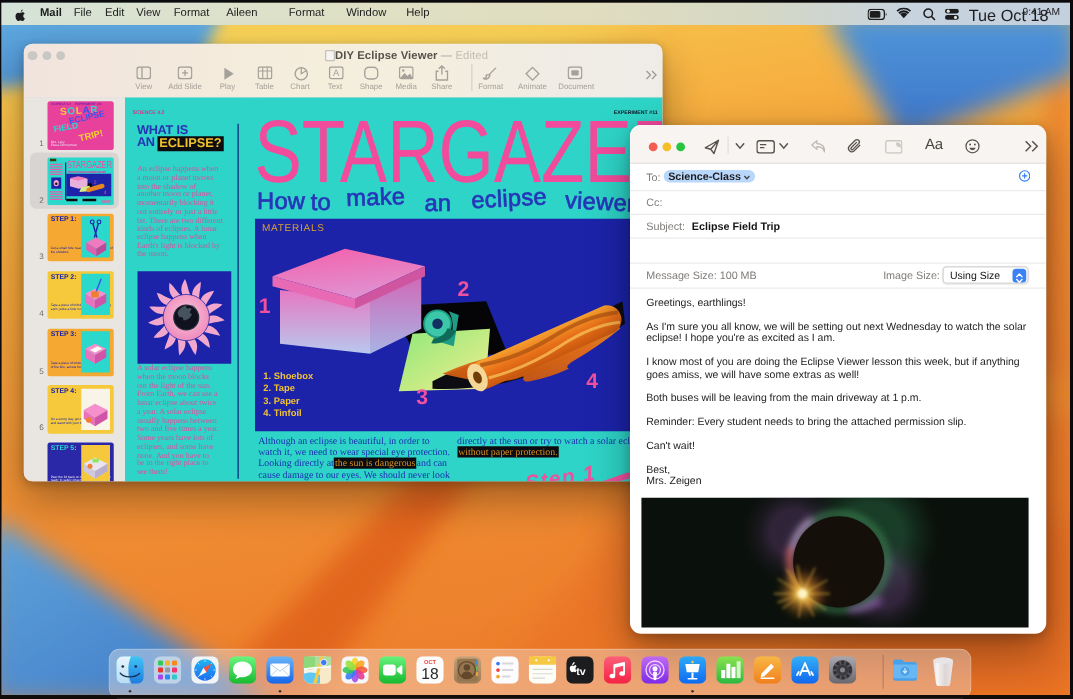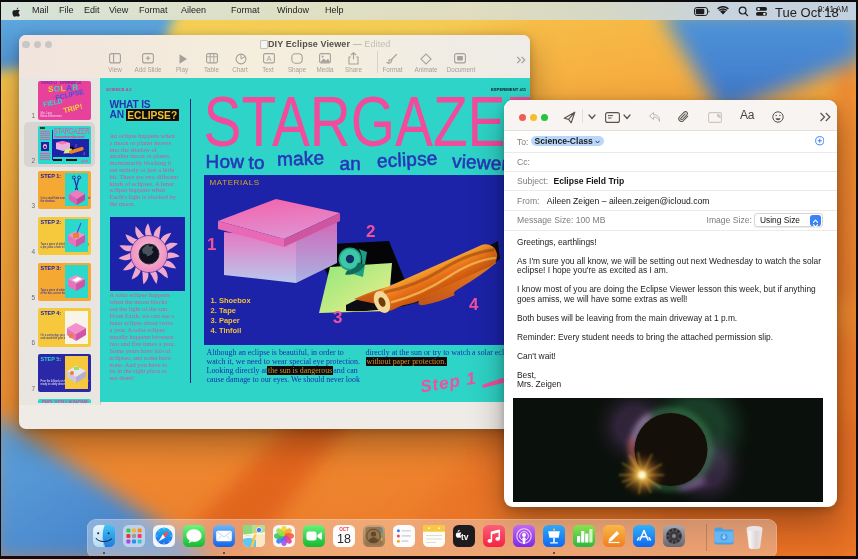--- a/index.html
+++ b/index.html
@@ -3,21 +3,21 @@
 html,body{margin:0;padding:0;width:858px;height:559px;overflow:hidden;background:#0a0a0c;
 font-family:"Liberation Sans",sans-serif;}
 #screen{position:absolute;left:0;top:0;width:858px;height:559px;overflow:hidden;}
 .abs{position:absolute;}
 
 #menubar{position:absolute;left:1px;top:2px;width:855px;height:18px;
 background:linear-gradient(90deg,#d5e2d8 0%,#dce2cf 15%,#dfe0c4 35%,#e0ddc0 55%,#d6d8c4 70%,#c7d3de 85%,#c3d0dd 100%);
 color:#1d1d1f;font-size:9px;}
 #menubar span{position:absolute;top:3px;white-space:nowrap;}
 
-#keynote{position:absolute;left:19px;top:35px;width:511px;height:394px;border-radius:7px;
+#keynote{position:absolute;left:19px;top:35px;width:511px;height:350px;border-radius:7px;
 background:#efece8;box-shadow:0 14px 32px rgba(0,0,0,.33),0 2px 8px rgba(0,0,0,.2);overflow:hidden;}
 #mail{position:absolute;left:504px;top:100px;width:333px;height:407px;border-radius:9px;
 background:#ffffff;box-shadow:0 14px 34px rgba(0,0,0,.34),0 2px 9px rgba(0,0,0,.2);overflow:hidden;}
 
 #dock{position:absolute;left:87px;top:519px;width:690px;height:40px;border-radius:9px;
 background:rgba(244,240,238,0.38);box-shadow:inset 0 0 0 0.5px rgba(255,255,255,0.35);}
 </style></head><body>
 <div id="screen">
 
 <svg class="abs" style="left:1px;top:2px" width="855" height="554" viewBox="0 0 855 554">
@@ -62,21 +62,21 @@
 
  <polygon points="658,8 862,8 862,57 720,112" fill="url(#blueTR)" filter="url(#b10)"></polygon>
 
  <polygon points="-10,420 0,416 215,560 -10,560" fill="url(#blueBL)" filter="url(#b10)"></polygon>
 </svg>
 
 <div id="menubar">
  <svg class="abs" style="left:11px;top:4.5px" width="8" height="10" viewBox="0 0 8 10">
         <path d="M4.6 2.4 c0.1 -0.8 0.8 -1.6 1.6 -1.8 c0.1 0.9 -0.7 1.8 -1.6 1.8 Z M4.1 3.1 c0.6 0 1.1 -0.4 1.9 -0.4 c0.7 0 1.4 0.4 1.8 1 c-0.8 0.5 -1.2 1.1 -1.2 2 c0 0.9 0.5 1.6 1.3 2 c-0.3 0.9 -1 2 -1.9 2 c-0.6 0 -0.9 -0.4 -1.7 -0.4 c-0.8 0 -1.1 0.4 -1.7 0.4 c-1 0 -2.2 -2 -2.2 -3.8 c0 -1.8 1.1 -2.8 2.3 -2.8 c0.6 0 1.1 0.4 1.4 0.4 Z" fill="#1d1d1f"></path>
       </svg>
- <span style="left:31px;font-weight:normal">Mail</span>
+ <span style="left:31px;font-weight:bold">Mail</span>
  <span style="left:58px">File</span>
  <span style="left:83px">Edit</span>
  <span style="left:108px">View</span>
  <span style="left:138px">Format</span>
  <span style="left:180px">Aileen</span>
  <span style="left:230px">Format</span>
  <span style="left:276px">Window</span>
  <span style="left:324px">Help</span>
  <span style="left:774px;font-size:13px">Tue Oct 18</span>
  <span style="left:817px;font-size:8.2px">9:41 AM</span>
@@ -502,21 +502,20 @@
  <div class="abs" style="left:26.5px;top:35.7px;height:10px;padding:0.6px 4px 0 4px;background:#b9d7fb;border-radius:5px;font-size:8.6px;font-weight:bold;color:#1b1b1d">Science-Class<svg style="margin-left:2px" width="5" height="4" viewBox="0 0 5 4">
           <path d="M0.5 0.8 L2.5 3 L4.5 0.8" fill="none" stroke="#3c3c42" stroke-width="1"></path>
         </svg></div>
  <svg class="abs" style="left:310.5px;top:36px" width="9.5" height="9.5" viewBox="0 0 12 12">
         <circle cx="6" cy="6" r="5.2" fill="none" stroke="#2f7af6" stroke-width="1.15"></circle>
         <line x1="6" y1="3.4" x2="6" y2="8.6" stroke="#2f7af6" stroke-width="1.15"></line>
         <line x1="3.4" y1="6" x2="8.6" y2="6" stroke="#2f7af6" stroke-width="1.15"></line>
       </svg>
  <div class="abs" style="left:13px;top:57px;font-size:8.6px;color:#7f7c79">Cc:</div>
  <div class="abs" style="left:13px;top:76.3px;font-size:8.6px;color:#7f7c79">Subject: <span style="color:#141416;font-weight:bold;margin-left:3px">Eclipse Field Trip</span></div>
- <div class="abs" style="left:13px;top:95.8px;font-size:8.6px;color:#7f7c79">From: <span style="color:#141416;margin-left:5px">Aileen Zeigen – aileen.zeigen@icloud.com</span></div>
  <div class="abs" style="left:13px;top:115.3px;font-size:8.6px;color:#7f7c79">Message Size: 100 MB</div>
  <div class="abs" style="left:202.5px;top:115.3px;font-size:8.6px;color:#7f7c79">Image Size:</div>
  <div class="abs" style="left:250px;top:112.8px;width:67px;height:12.5px;background:#ffffff;border:0.8px solid #d8d5d2;border-radius:3.5px;box-shadow:0 0.5px 1px rgba(0,0,0,0.08)">
    <div class="abs" style="left:5px;top:1.2px;font-size:8.4px;color:#141416">Using Size</div>
    <div class="abs" style="right:0.8px;top:0.8px;width:11px;height:11px;background:#3b82f7;border-radius:2.8px">
      <svg width="11" height="11" viewBox="0 0 11 11">
             <path d="M3.4 4.4 L5.5 2.2 L7.6 4.4 M3.4 6.6 L5.5 8.8 L7.6 6.6" fill="none" stroke="#fff" stroke-width="1.1" stroke-linecap="round" stroke-linejoin="round"></path>
           </svg>
    </div>
  </div>

